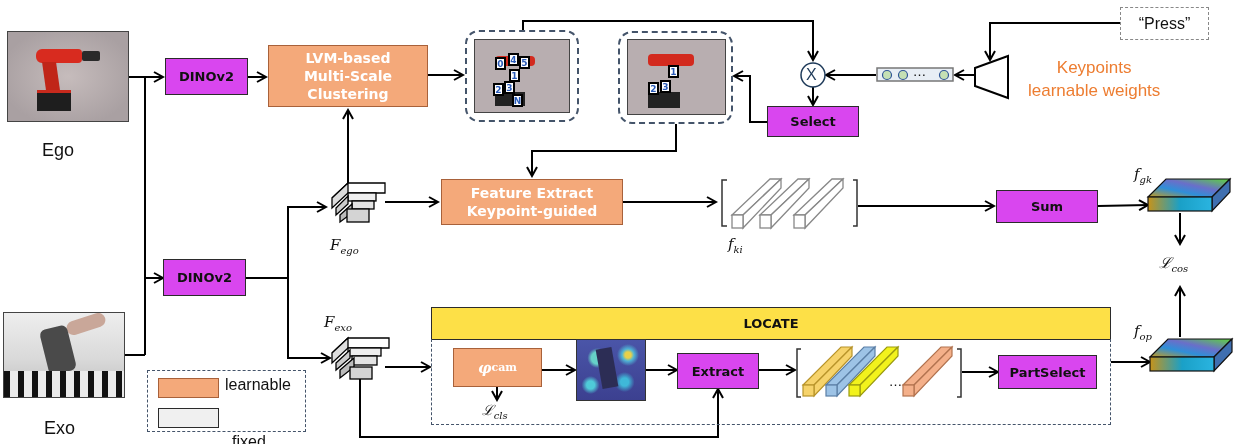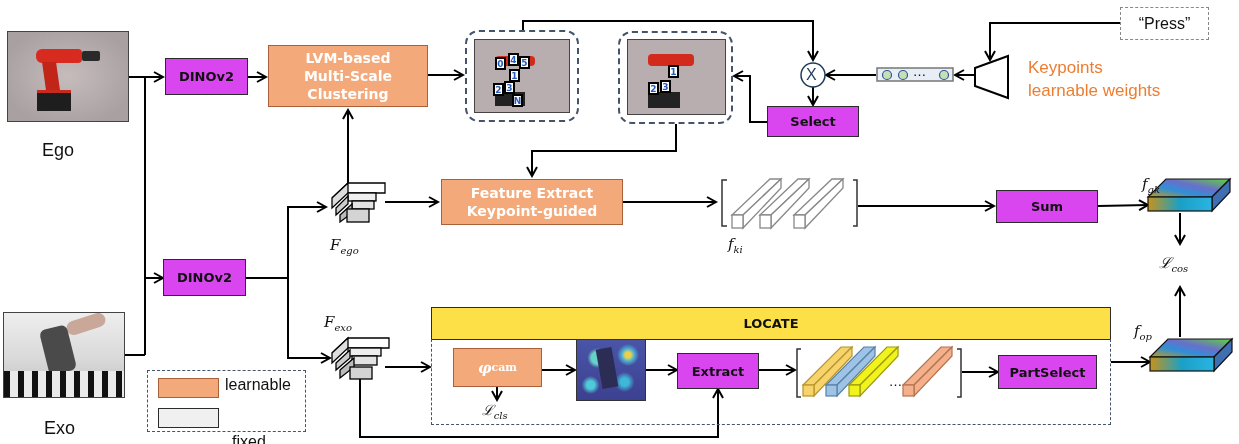--- a/index.html
+++ b/index.html
@@ -1,17 +1,17 @@
 <!DOCTYPE html>
 <html><head>
 <meta charset="utf-8">
 <style>
   html, body { margin:0; padding:0; background:#ffffff; }
   body { width:1239px; height:444px; position:relative; overflow:hidden; font-family:"DejaVu Sans", sans-serif; }
-  .abs { position:absolute; box-sizing:border-box; }
+  .abs { position:absolute; box-sizing:border-box;text-align:center; }
   .box-fixed { background:#d946ef; border:1.5px solid #2b2b2b; display:flex; align-items:center; justify-content:center; font-weight:bold; font-size:13px; color:#111; font-family:"DejaVu Sans", sans-serif; }
   .box-learn { background:#f4a97a; border:1.5px solid #a8613a; display:flex; align-items:center; justify-content:center; text-align:center; font-weight:bold; font-size:14px; line-height:18px; color:#ffffff; }
   .plain-label { font-family:"Liberation Sans", sans-serif; color:#111; font-size:18px; }
   .math { font-family:"DejaVu Serif", serif; font-style:italic; color:#111; }
   .math sub { font-size:10px; }
   .photo { border:1px solid #444; overflow:hidden; }
   svg { position:absolute; left:0; top:0; }
   .kp { position:absolute; width:11px; height:13px; background:#fff; border:2px solid #000; font-size:9px; color:#2a5bb8; font-weight:bold; display:flex; align-items:center; justify-content:center; box-sizing:border-box; font-family:"DejaVu Sans", sans-serif; }
 </style>
 </head>
@@ -253,21 +253,21 @@
 
 <div class="abs math" style="left:330px;top:236px;font-size:15px;">
   <span>F</span><sub>ego</sub>
 </div>
 <div class="abs math" style="left:324px;top:313px;font-size:15px;">
   <span>F</span><sub>exo</sub>
 </div>
 <div class="abs math" style="left:728px;top:235px;font-size:15px;">
   <span>f</span><sub>ki</sub>
 </div>
-<div class="abs math" style="left:1134px;top:175px;font-size:15px;margin-left:8px;">
+<div class="abs math" style="left:1134px;top:165px;font-size:15px;">
   <span>f</span><sub>gk</sub>
 </div>
 <div class="abs math" style="left:1134px;top:322px;font-size:15px;">
   <span>f</span><sub>op</sub>
 </div>
 <div class="abs math" style="left:1159px;top:252px;font-size:15px;">
   <span>ℒ</span><sub>cos</sub>
 </div>
 
 <div class="abs" style="left:431px;top:307px;width:680px;height:33px;background:#fde047;border:1.5px solid #2b2b2b;display:flex;align-items:center;justify-content:center;">

